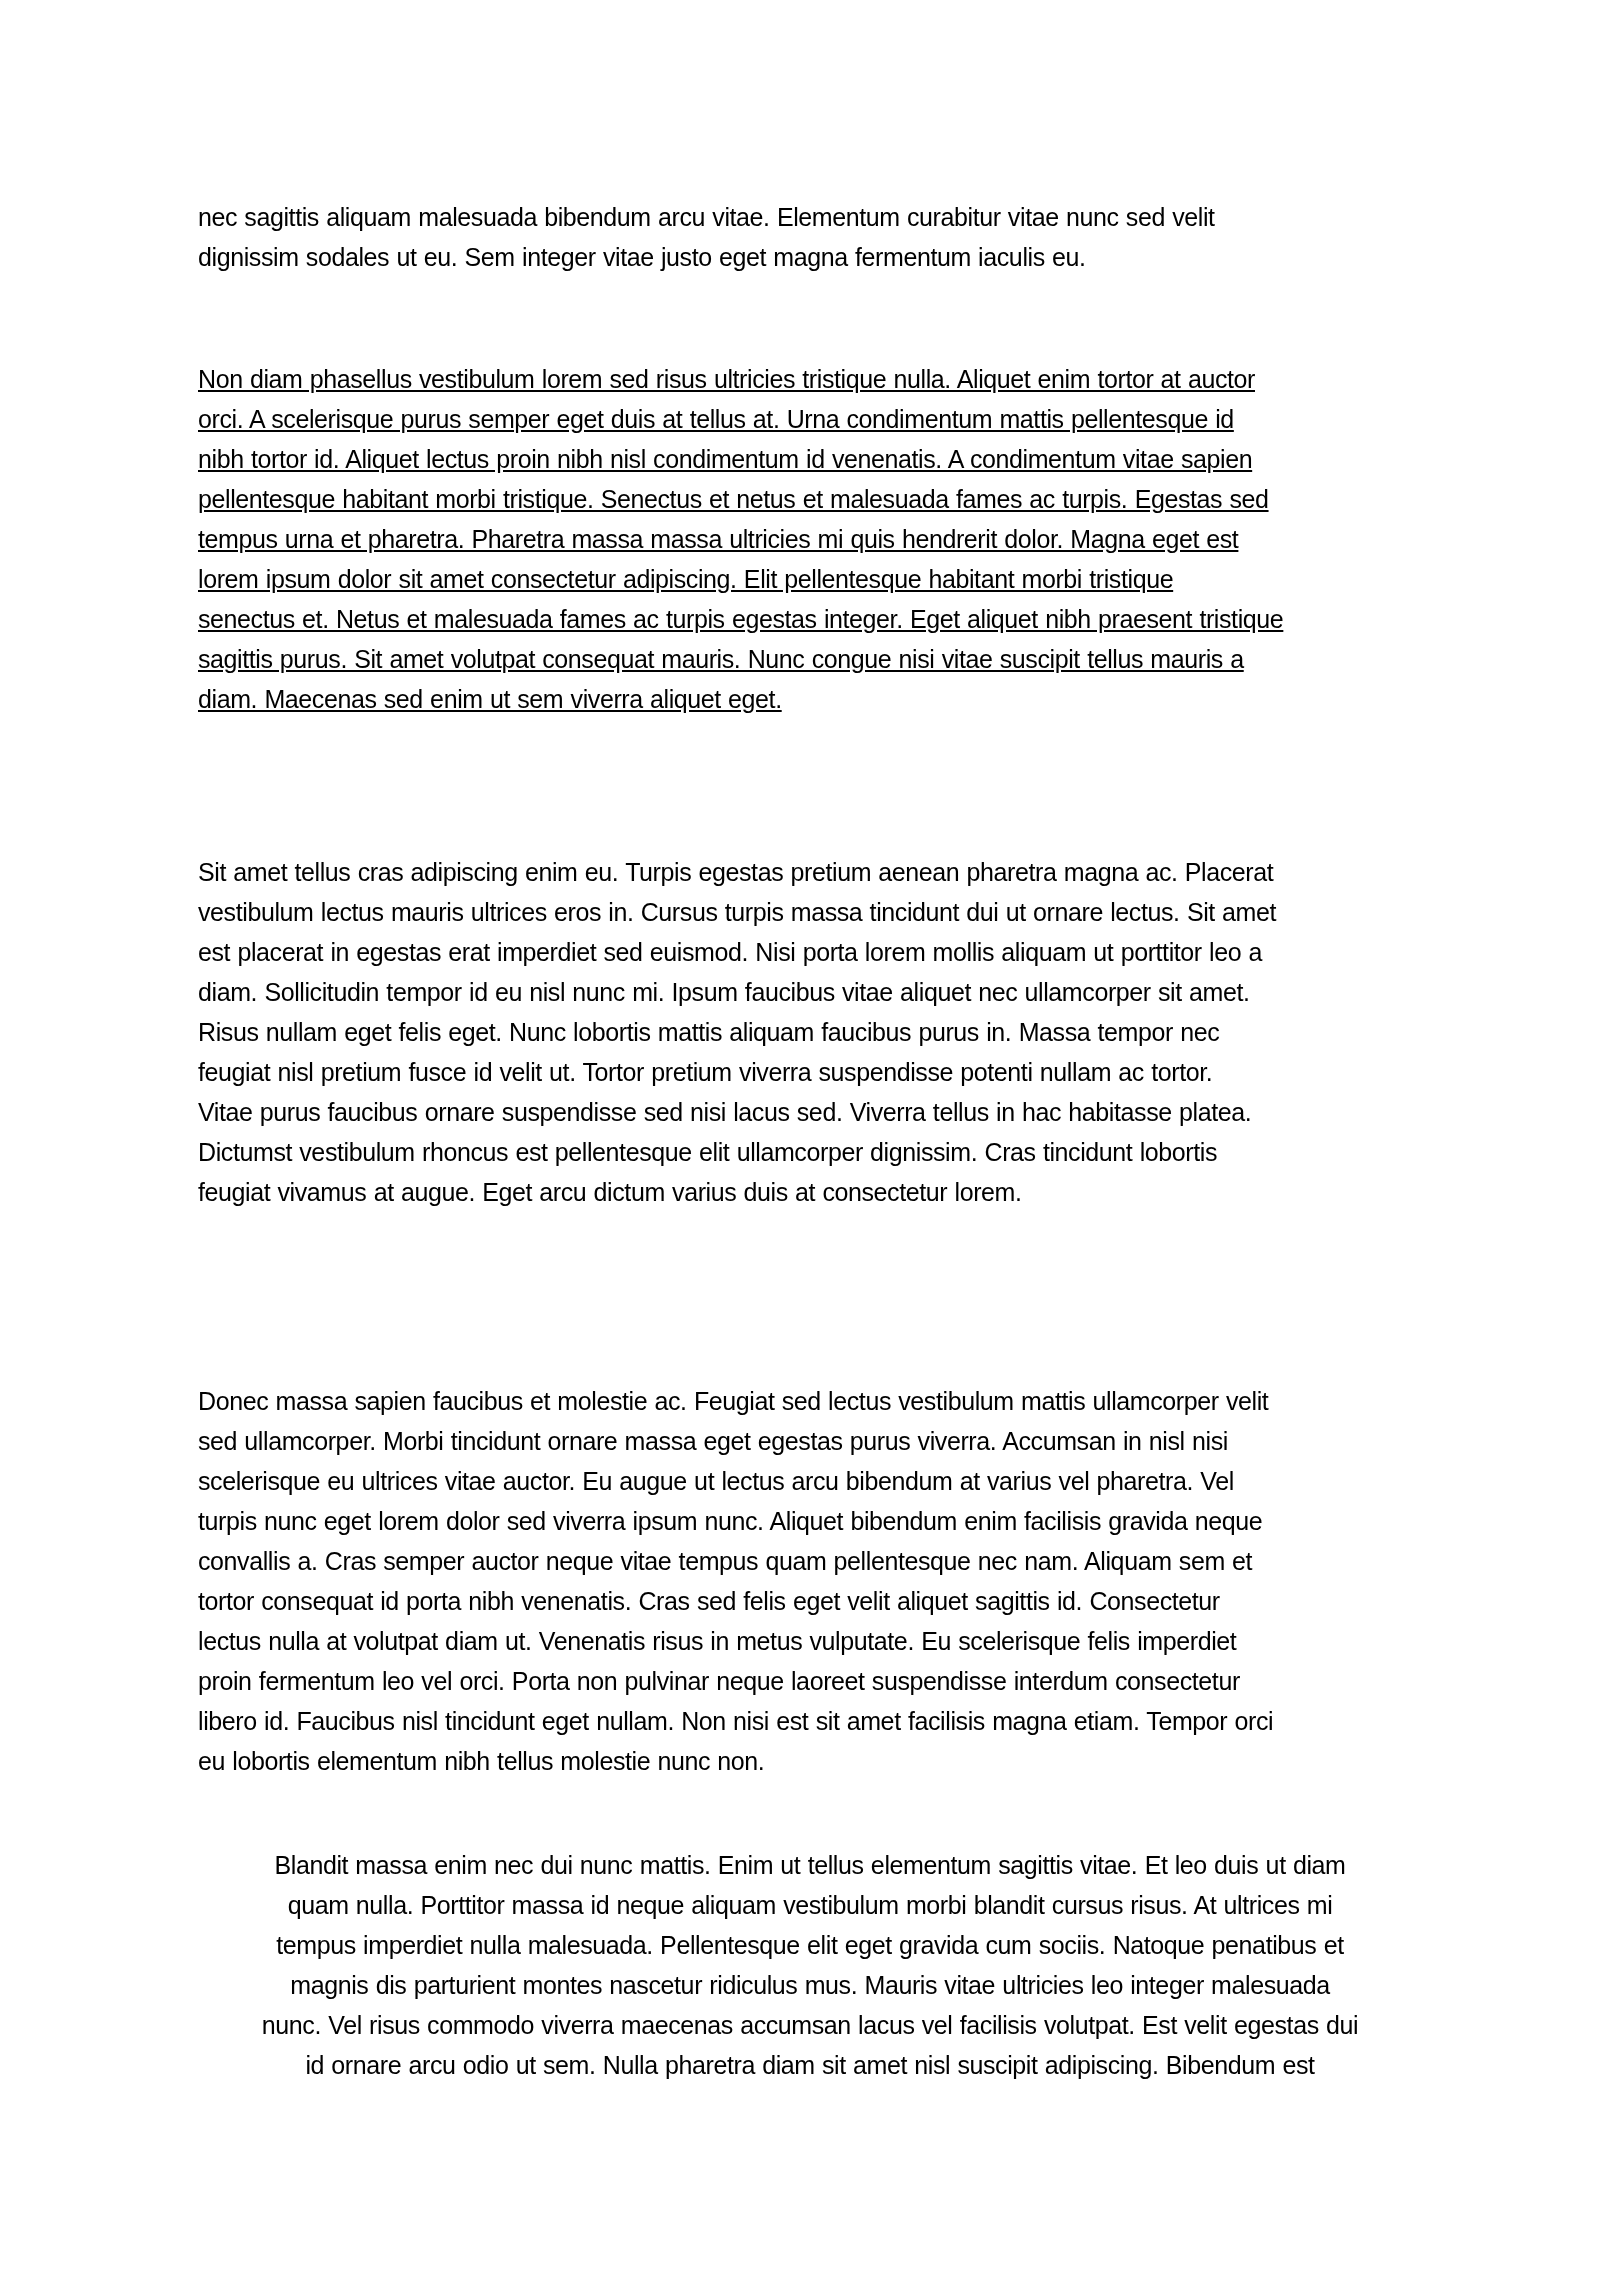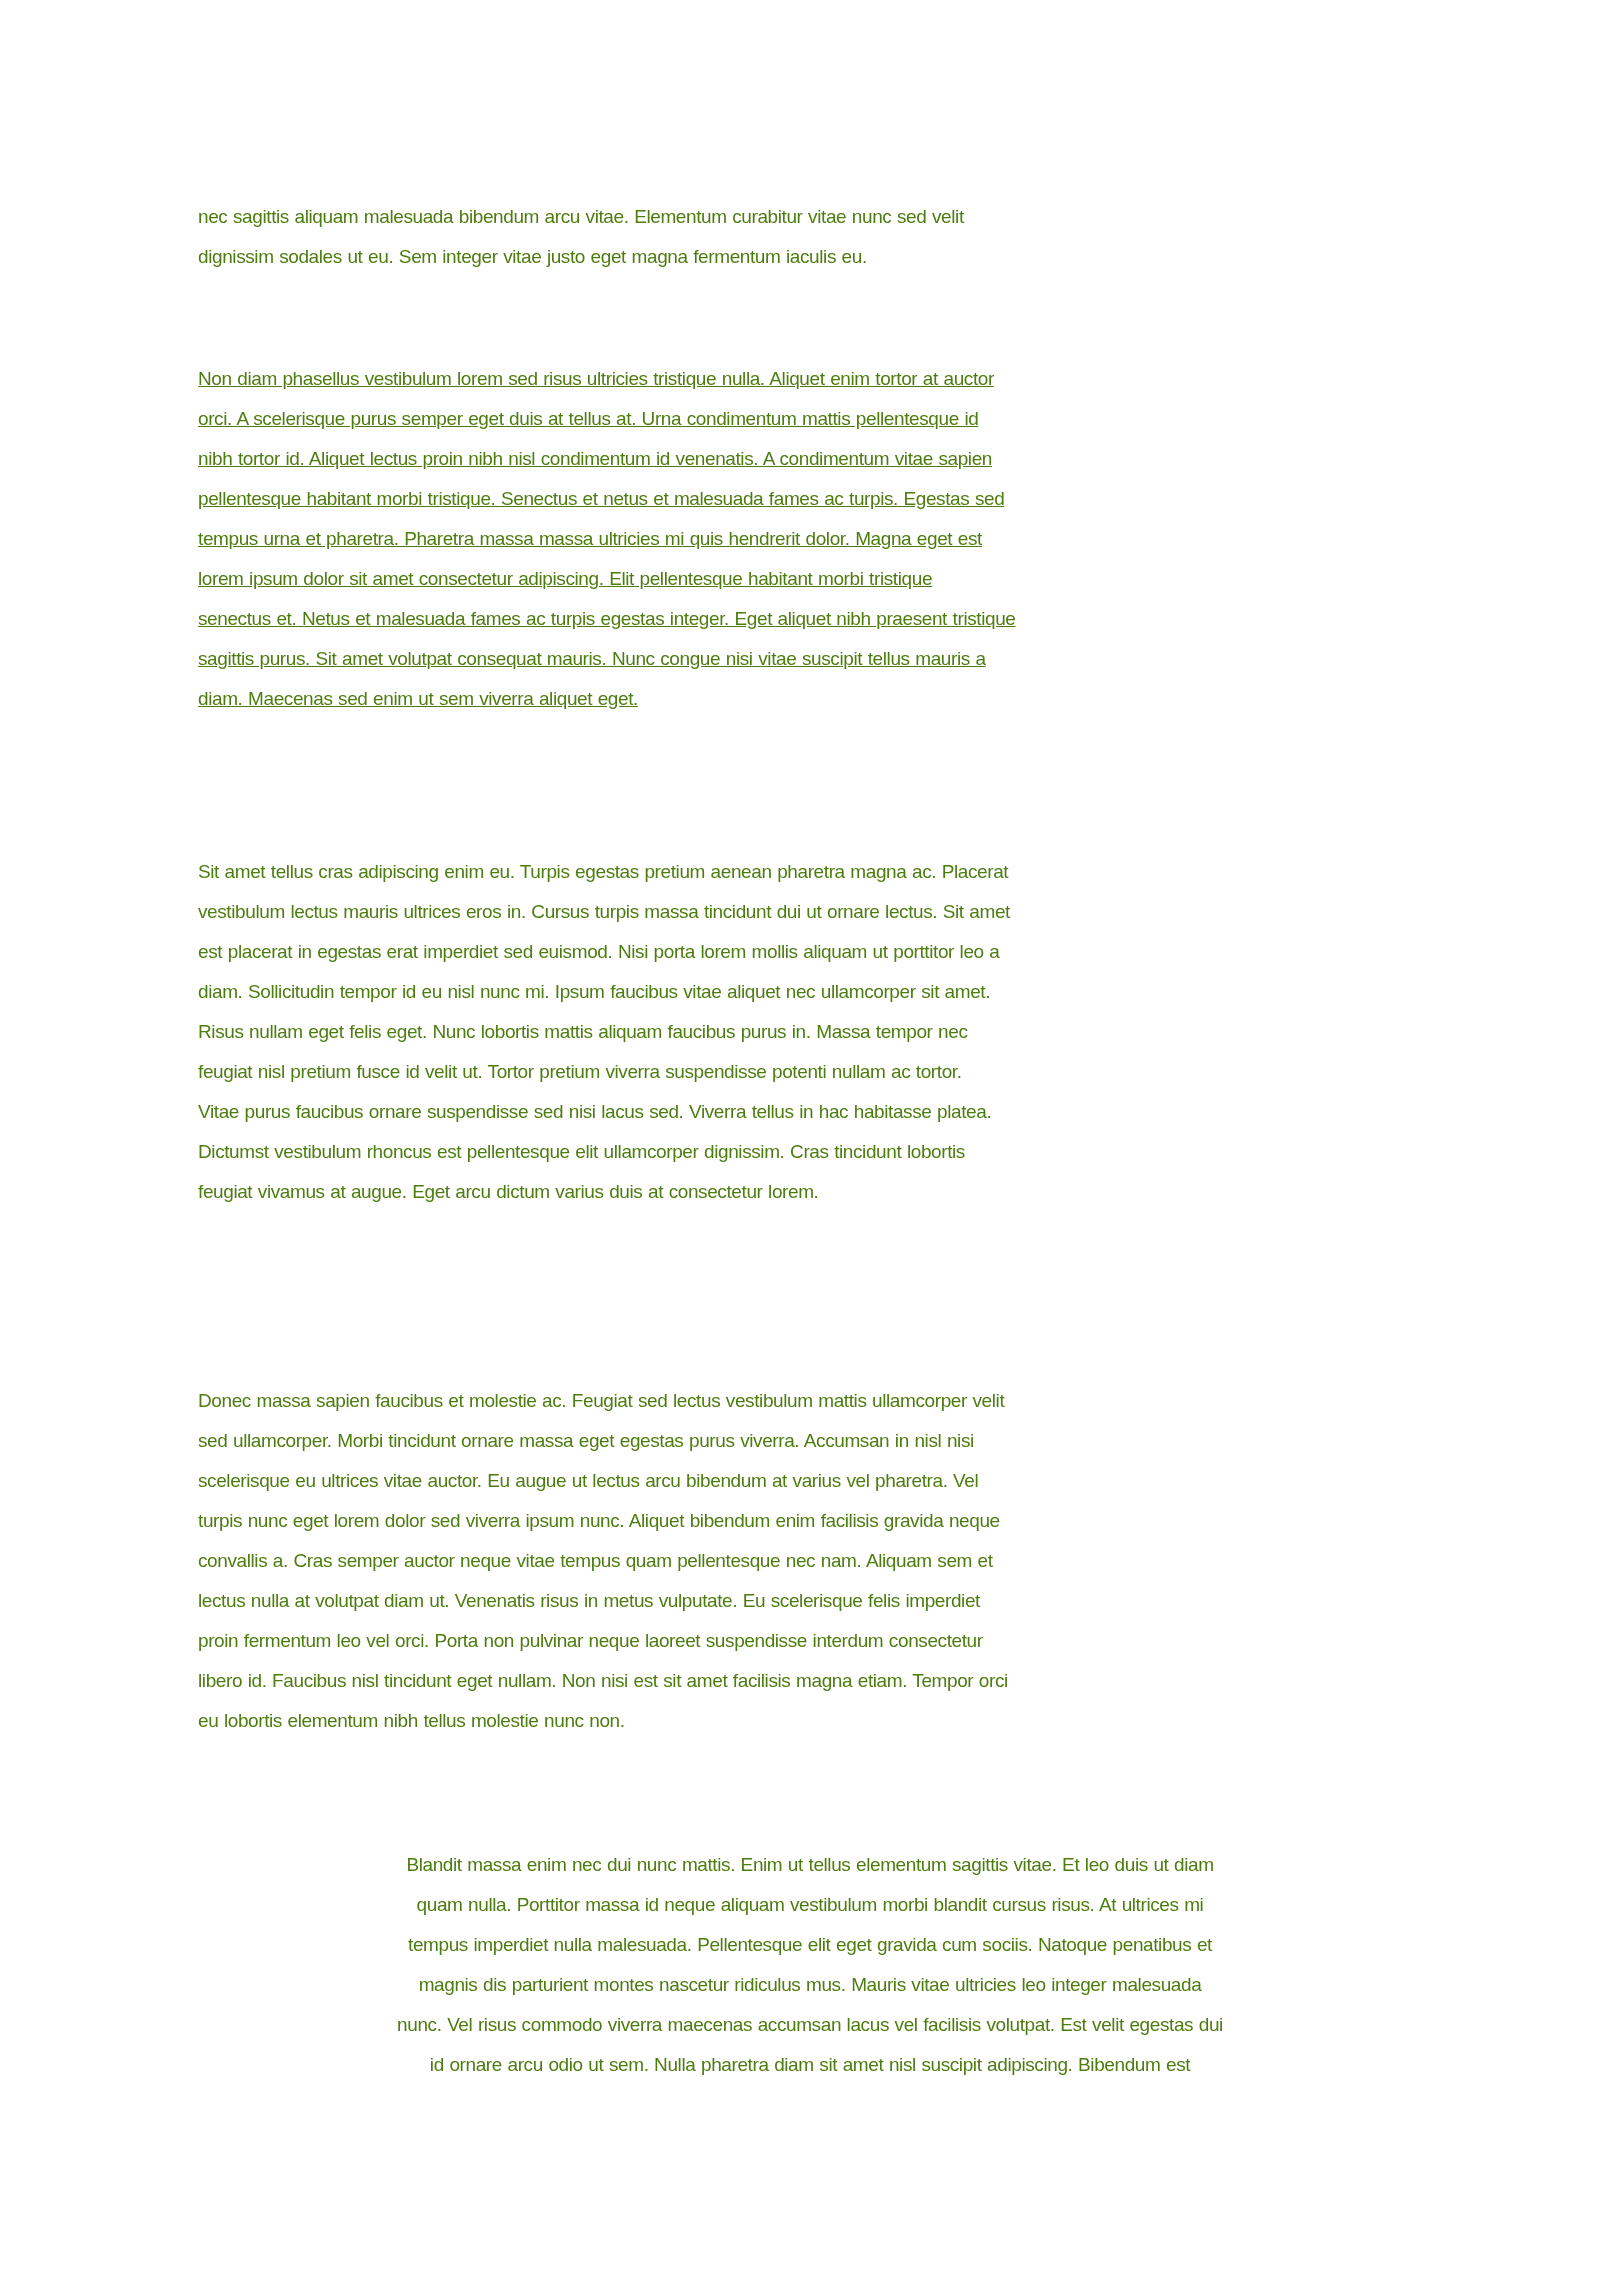--- a/index.html
+++ b/index.html
@@ -19,23 +19,23 @@
     top: 0;
     width: 1623px;
     height: 2295px;
     background: #ffffff;
   }
   .para {
     position: absolute;
     left: 198px;
     width: 1224px;
     margin: 0;
-    color: #4d7c0f;
+    color: #000000;
     font-family: "Liberation Sans", sans-serif;
-    font-size: 19px;
+    font-size: 25px;
     line-height: 40px;
     letter-spacing: -0.4px;
     word-spacing: 0.7px;
   }
   .line {
     display: block;
     white-space: nowrap;
     height: 40px;
   }
   #p1 { top: 197px; }
@@ -77,20 +77,21 @@
     <span class="line">Dictumst vestibulum rhoncus est pellentesque elit ullamcorper dignissim. Cras tincidunt lobortis</span>
     <span class="line">feugiat vivamus at augue. Eget arcu dictum varius duis at consectetur lorem.</span>
   </p>
 
   <p class="para" id="p4">
     <span class="line">Donec massa sapien faucibus et molestie ac. Feugiat sed lectus vestibulum mattis ullamcorper velit</span>
     <span class="line">sed ullamcorper. Morbi tincidunt ornare massa eget egestas purus viverra. Accumsan in nisl nisi</span>
     <span class="line">scelerisque eu ultrices vitae auctor. Eu augue ut lectus arcu bibendum at varius vel pharetra. Vel</span>
     <span class="line">turpis nunc eget lorem dolor sed viverra ipsum nunc. Aliquet bibendum enim facilisis gravida neque</span>
     <span class="line">convallis a. Cras semper auctor neque vitae tempus quam pellentesque nec nam. Aliquam sem et</span>
+    <span class="line">tortor consequat id porta nibh venenatis. Cras sed felis eget velit aliquet sagittis id. Consectetur</span>
     <span class="line">lectus nulla at volutpat diam ut. Venenatis risus in metus vulputate. Eu scelerisque felis imperdiet</span>
     <span class="line">proin fermentum leo vel orci. Porta non pulvinar neque laoreet suspendisse interdum consectetur</span>
     <span class="line">libero id. Faucibus nisl tincidunt eget nullam. Non nisi est sit amet facilisis magna etiam. Tempor orci</span>
     <span class="line">eu lobortis elementum nibh tellus molestie nunc non.</span>
   </p>
 
   <p class="para" id="p5">
     <span class="line">Blandit massa enim nec dui nunc mattis. Enim ut tellus elementum sagittis vitae. Et leo duis ut diam</span>
     <span class="line">quam nulla. Porttitor massa id neque aliquam vestibulum morbi blandit cursus risus. At ultrices mi</span>
     <span class="line">tempus imperdiet nulla malesuada. Pellentesque elit eget gravida cum sociis. Natoque penatibus et</span>

